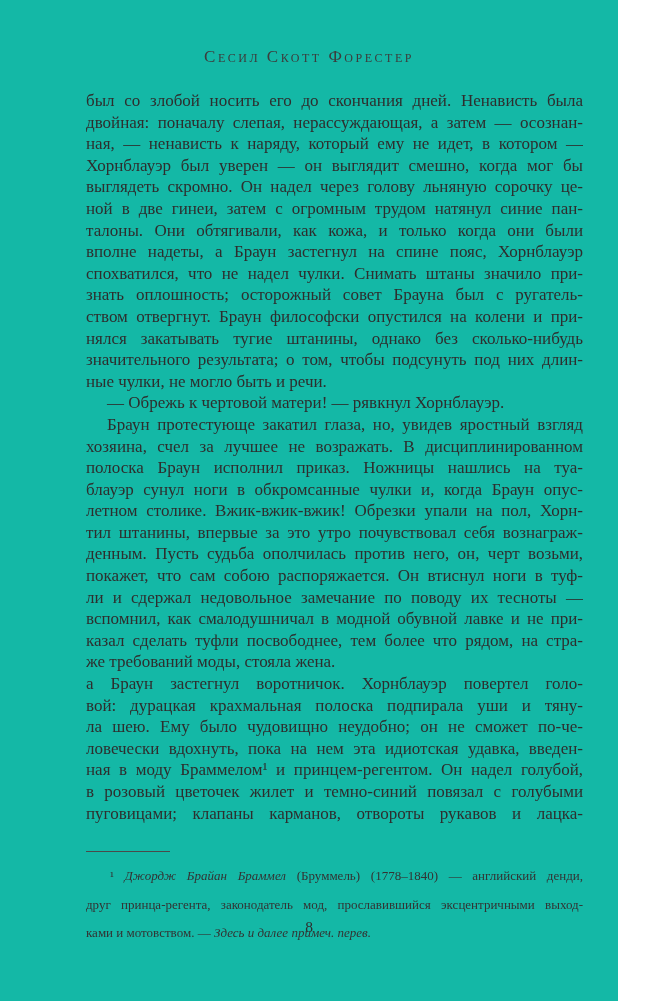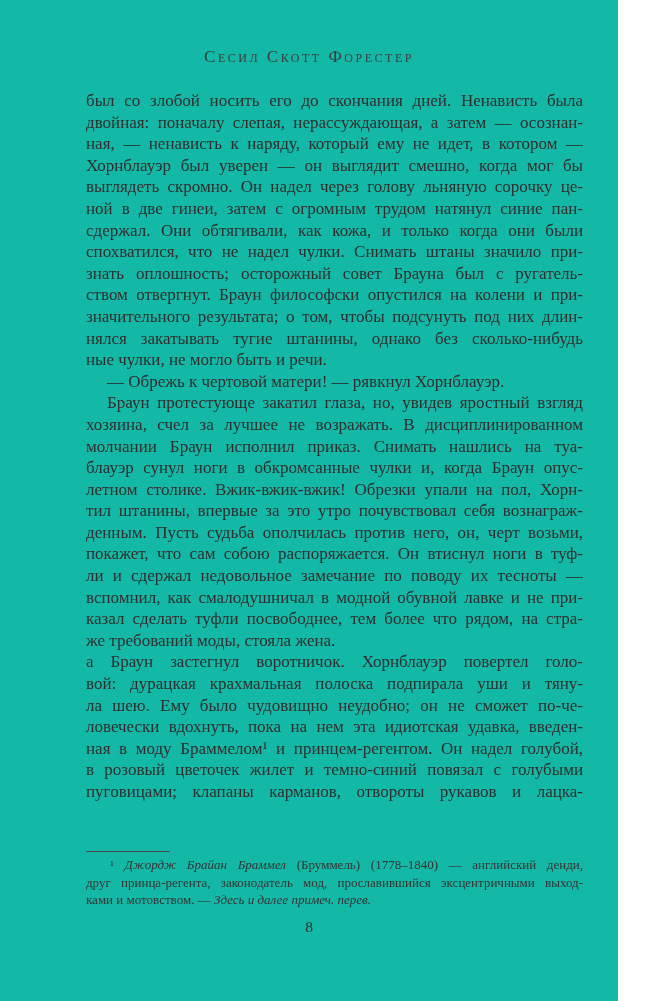--- a/index.html
+++ b/index.html
@@ -60,20 +60,21 @@
     position: absolute;
     left: 86px;
     top: 856px;
     width: 497px;
     font-size: 13px;
     line-height: 17.6px;
     color: #333333;
   }
   .footnote .line {
     height: 17.6px;
+    margin-top: 11px;
   }
   .footnote .line.indent {
     text-indent: 24px;
   }
   .it {
     font-style: italic;
   }
   .page-number {
     position: absolute;
     top: 918px;
@@ -91,31 +92,32 @@
 
   <div class="running-header">Сесил Скотт Форестер</div>
 
   <div class="body-text">
       <div class="line">был со злобой носить его до скончания дней. Ненависть была</div>
       <div class="line">двойная: поначалу слепая, нерассуждающая, а затем — осознан-</div>
       <div class="line">ная, — ненависть к наряду, который ему не идет, в котором —</div>
       <div class="line">Хорнблауэр был уверен — он выглядит смешно, когда мог бы</div>
       <div class="line">выглядеть скромно. Он надел через голову льняную сорочку це-</div>
       <div class="line">ной в две гинеи, затем с огромным трудом натянул синие пан-</div>
-      <div class="line">сдержал. Они обтягивали, как кожа, и только когда они были</div>
+      <div class="line">талоны. Они обтягивали, как кожа, и только когда они были</div>
+      <div class="line">вполне надеты, а Браун застегнул на спине пояс, Хорнблауэр</div>
       <div class="line">спохватился, что не надел чулки. Снимать штаны значило при-</div>
       <div class="line">знать оплошность; осторожный совет Брауна был с ругатель-</div>
       <div class="line">ством отвергнут. Браун философски опустился на колени и при-</div>
+      <div class="line">нялся закатывать тугие штанины, однако без сколько-нибудь</div>
       <div class="line">значительного результата; о том, чтобы подсунуть под них длин-</div>
-      <div class="line">нялся закатывать тугие штанины, однако без сколько-нибудь</div>
       <div class="line para-end">ные чулки, не могло быть и речи.</div>
       <div class="line indent para-end">— Обрежь к чертовой матери! — рявкнул Хорнблауэр.</div>
       <div class="line indent">Браун протестующе закатил глаза, но, увидев яростный взгляд</div>
       <div class="line">хозяина, счел за лучшее не возражать. В дисциплинированном</div>
-      <div class="line">молчании Браун исполнил приказ. Снимать нашлись на туа-</div>
+      <div class="line">полоска Браун исполнил приказ. Ножницы нашлись на туа-</div>
       <div class="line">блауэр сунул ноги в обкромсанные чулки и, когда Браун опус-</div>
       <div class="line">летном столике. Вжик-вжик-вжик! Обрезки упали на пол, Хорн-</div>
       <div class="line">тил штанины, впервые за это утро почувствовал себя вознаграж-</div>
       <div class="line">денным. Пусть судьба ополчилась против него, он, черт возьми,</div>
       <div class="line">покажет, что сам собою распоряжается. Он втиснул ноги в туф-</div>
       <div class="line">ли и сдержал недовольное замечание по поводу их тесноты —</div>
       <div class="line">вспомнил, как смалодушничал в модной обувной лавке и не при-</div>
       <div class="line">казал сделать туфли посвободнее, тем более что рядом, на стра-</div>
       <div class="line para-end">же требований моды, стояла жена.</div>
       <div class="line">а Браун застегнул воротничок. Хорнблауэр повертел голо-</div>

